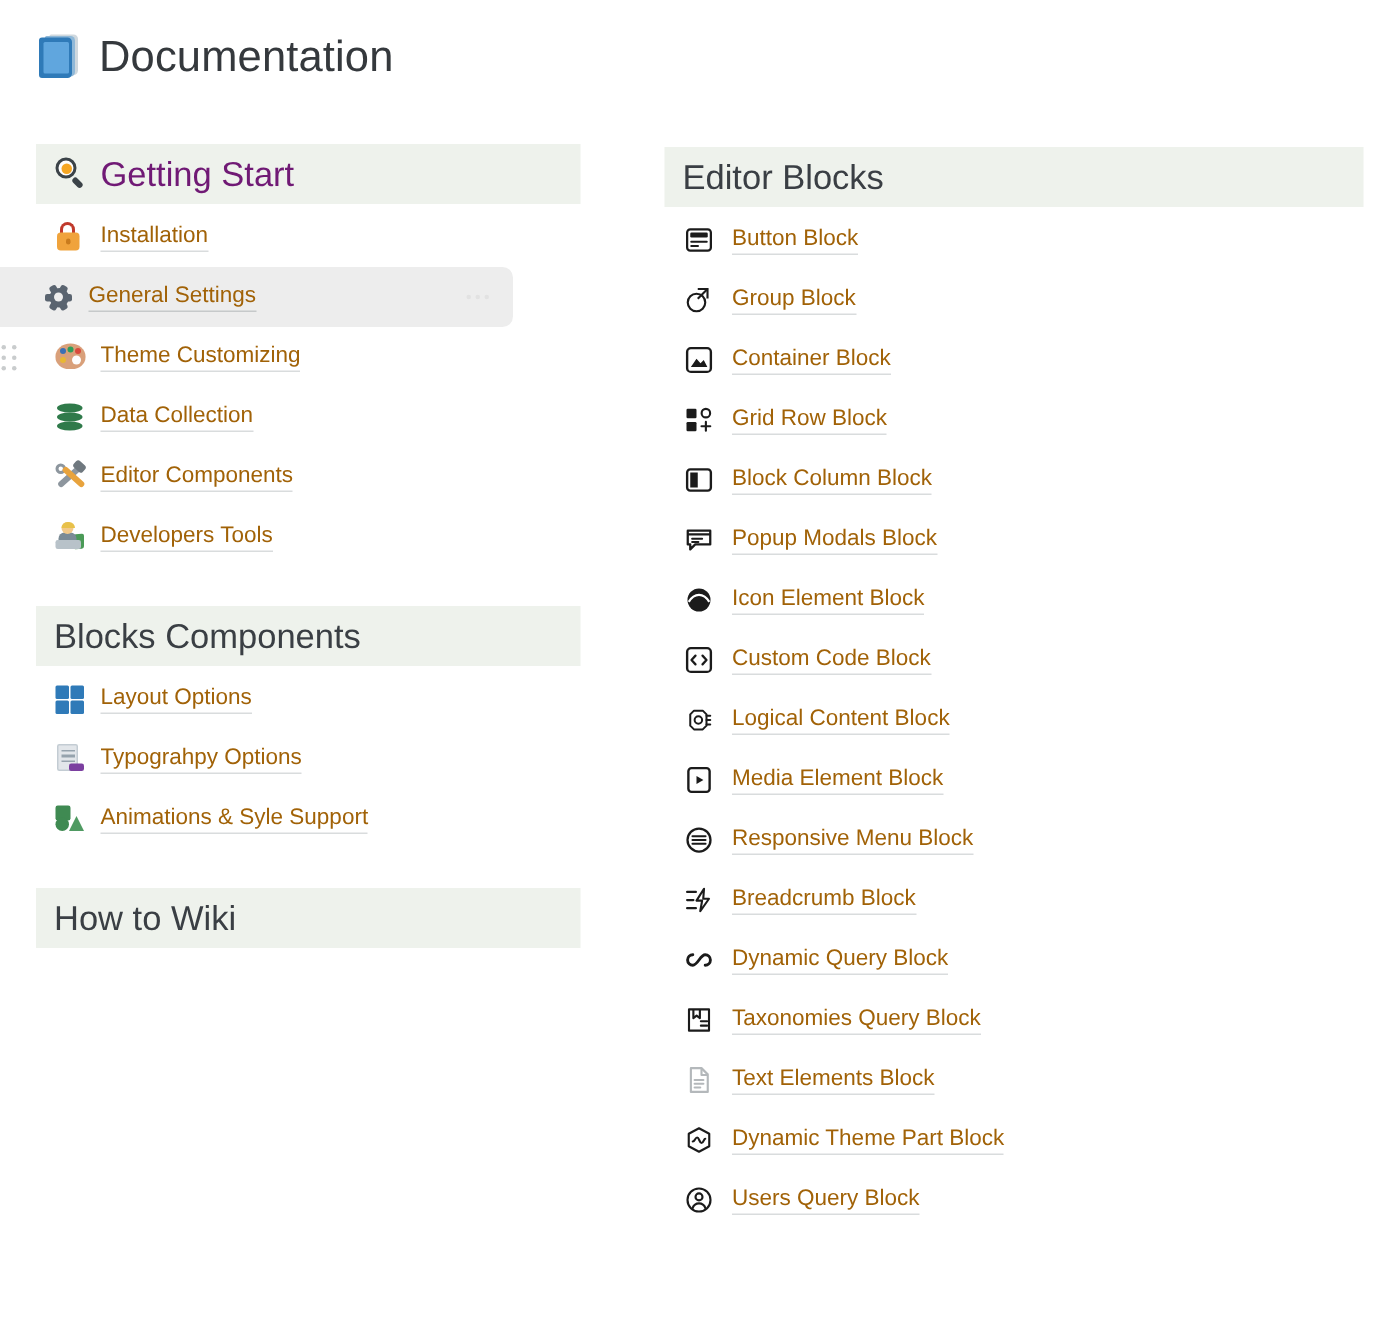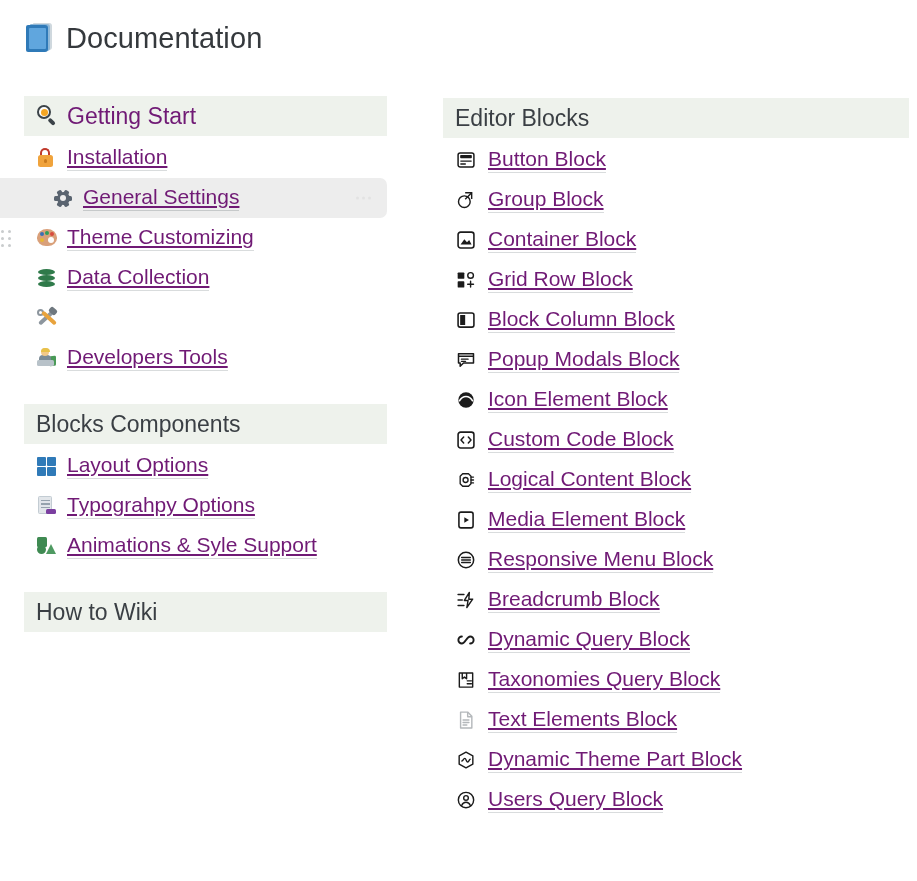--- a/index.html
+++ b/index.html
@@ -118,47 +118,46 @@
     height: 40px;
     display: flex;
     align-items: center;
     padding-left: 12px;
     box-sizing: border-box;
   }
   .nav-row.active {
     background: #ededed;
     border-radius: 0 7px 7px 0;
     margin-left: -24px;
-    padding-left: 52px;
-    width: 387px;
+    padding-left: 28px;
+    width: 342px;
   }
   .nav-row .row-emoji {
     width: 22px;
     height: 22px;
     margin-right: 9px;
     flex: none;
     position: relative;
   }
   .nav-row .row-svg {
     width: 22px;
     height: 22px;
     margin-right: 11px;
     flex: none;
     display: flex;
     align-items: center;
     justify-content: center;
   }
   .nav-row .row-label {
-    font-size: 21px;
-    color: #701a75;
+    font-size: 15px;
+    color: #a16207;
     border-bottom: 1px solid #d9dcdd;
     padding-bottom: 1px;
     line-height: 1.15;
     white-space: nowrap;
-    text-decoration: underline;
   }
   .nav-row.active .row-label { border-bottom-color: #c6c9ca; }
 
   
   .drag-handle {
     position: absolute;
     left: -24px;
     top: 50%;
     transform: translateY(-50%);
     width: 12px;
@@ -342,20 +341,21 @@
         <span class="row-label">Data Collection</span>
       </div>
 
       <div class="nav-row">
         <span class="row-emoji ic-tools">
           <span class="em wr"></span>
             <span class="em wh"></span>
             <span class="em hm"></span>
             <span class="em hh"></span>
         </span>
+        <span class="row-label">Editor Components</span>
       </div>
 
       <div class="nav-row">
         <span class="row-emoji ic-dev">
           <span class="em scr"></span>
             <span class="em body"></span>
             <span class="em head"></span>
           <span class="em hair"></span>
             <span class="em lap"></span>
         </span>

